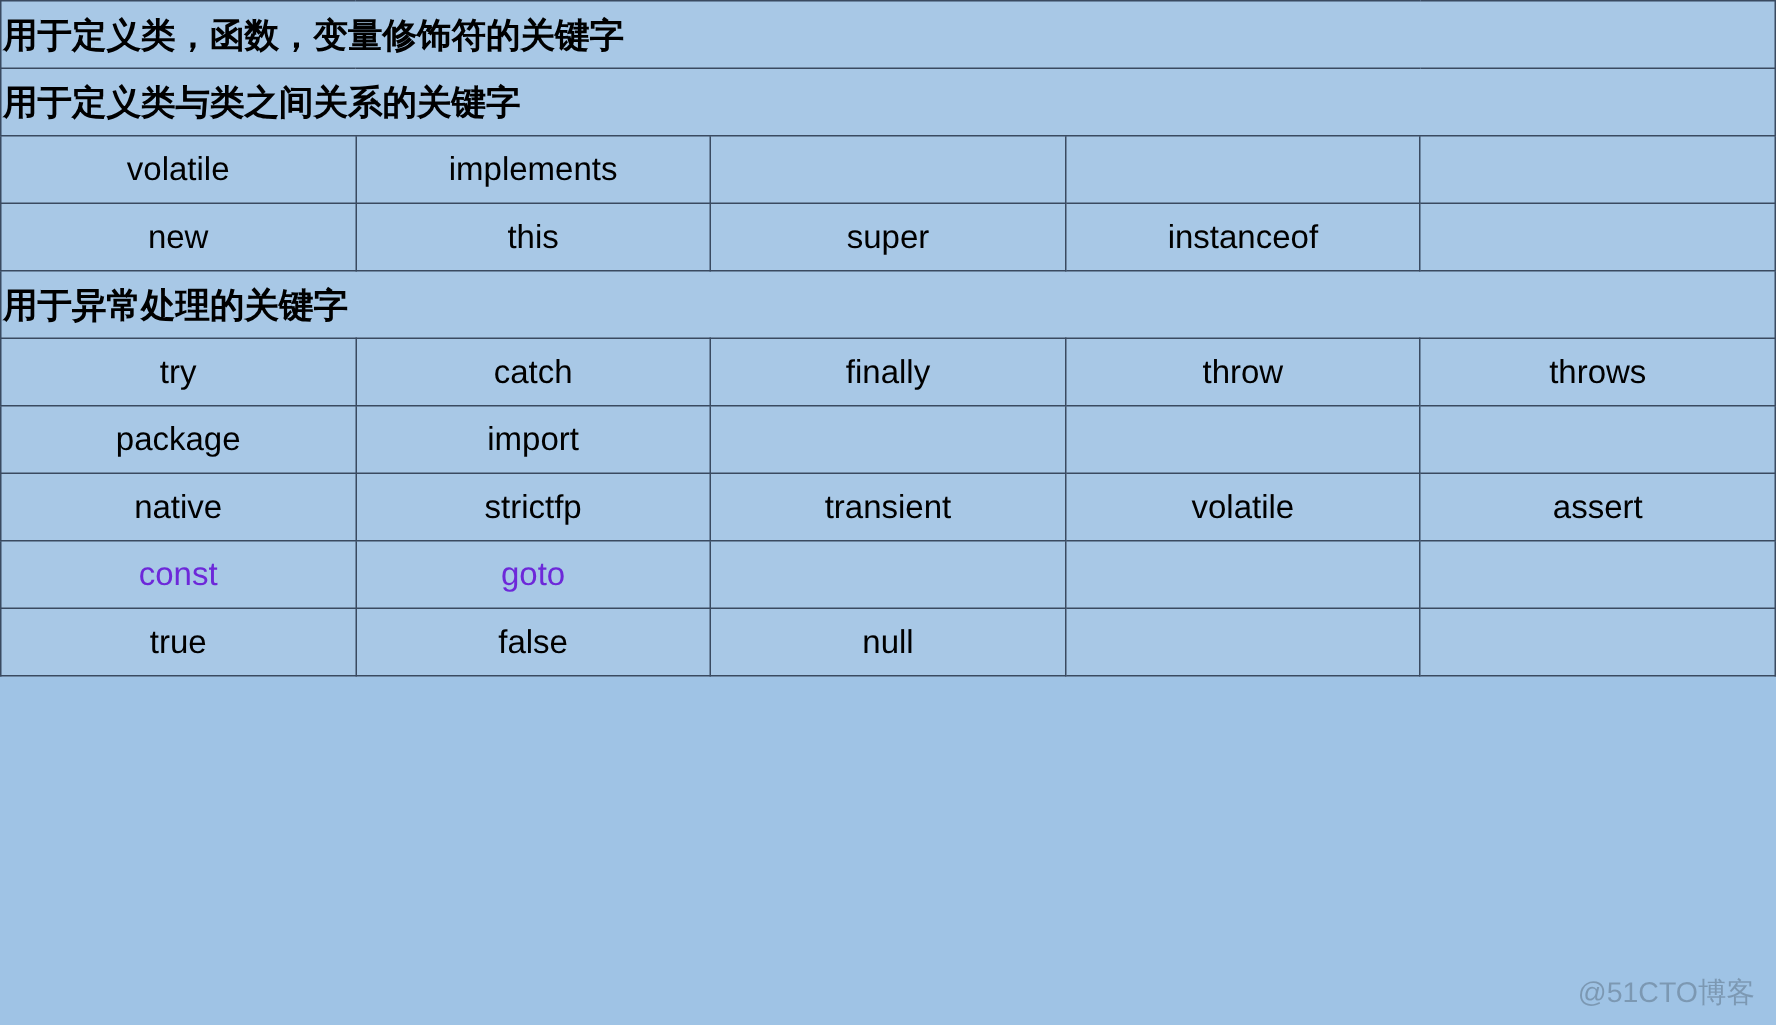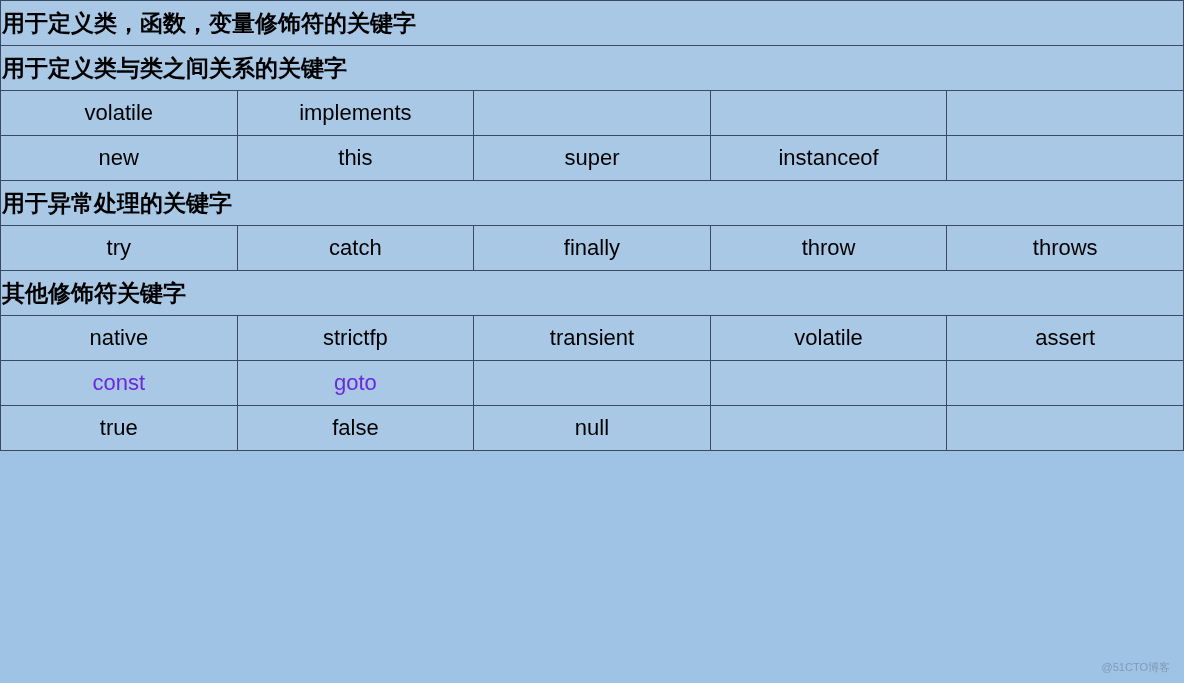--- a/index.html
+++ b/index.html
@@ -34,21 +34,21 @@
     background: #a8c8e6;
   }
   .table td.red {
     color: #6d28d9;
   }
   .watermark {
     position: absolute;
     bottom: 8px;
     right: 14px;
     color: rgba(0,0,0,0.22);
-    font-size: 11px;
+    font-size: 19px;
     font-family: Arial, sans-serif;
   }
 </style>
 </head>
 <body>
 
 <table class="table">
   <tbody>
     <tr>
         <td class="header" colspan="5">用于定义类，函数，变量修饰符的关键字</td>
@@ -77,24 +77,28 @@
         <td class="header" colspan="5">用于异常处理的关键字</td>
       </tr>
     <tr>
       <td>try</td>
       <td>catch</td>
       <td>finally</td>
       <td>throw</td>
       <td>throws</td>
     </tr>
 
+    <tr>
+      <td>package</td>
+      <td>import</td>
+      <td></td>
+      <td></td>
+      <td></td>
+    </tr>
 
-    <tr>
-        <td class="header" colspan="5">其他修饰符关键字</td>
-      </tr>
     <tr>
       <td>native</td>
       <td>strictfp</td>
       <td>transient</td>
       <td>volatile</td>
       <td>assert</td>
     </tr>
     <tr>
       <td class="red">const</td>
       <td class="red">goto</td>

